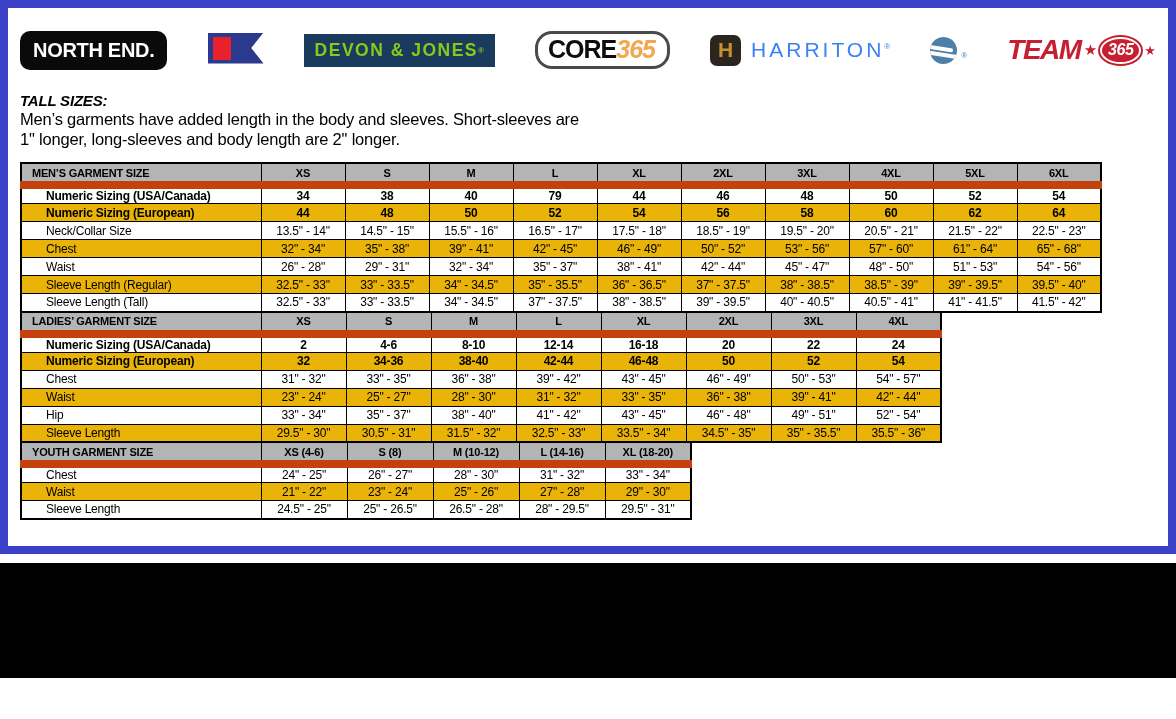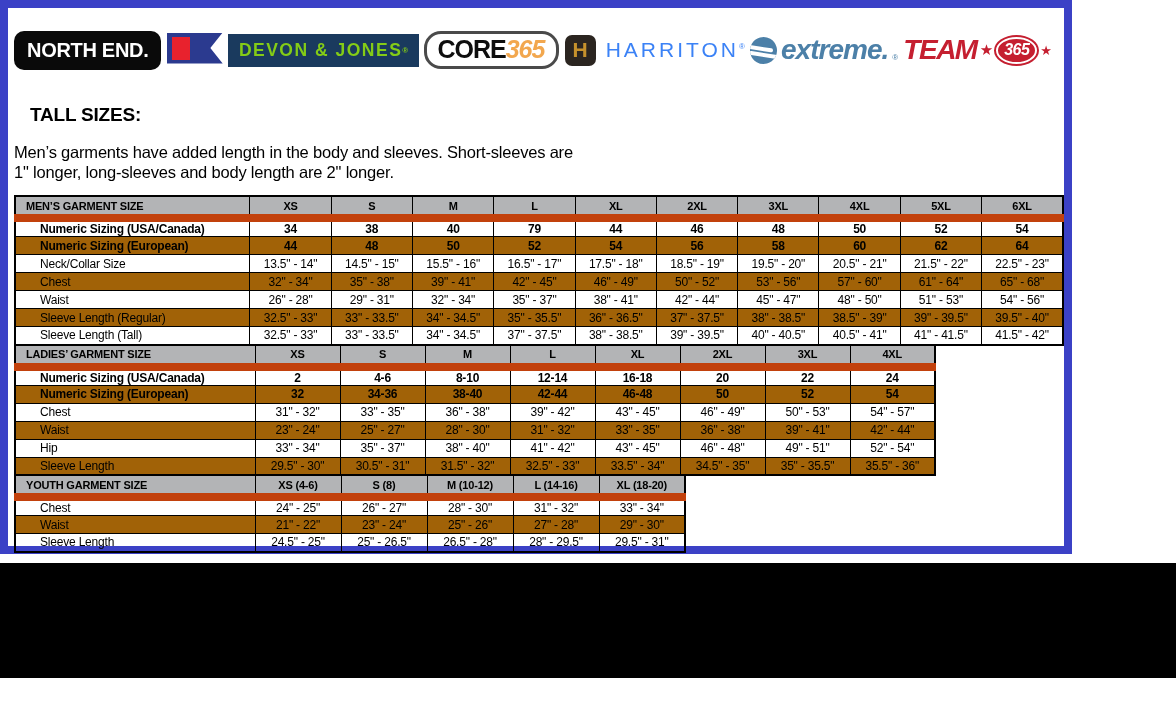--- a/index.html
+++ b/index.html
@@ -8,23 +8,24 @@
     width: 1176px; height: 719px;
     background: #ffffff;
     font-family: "Liberation Sans", sans-serif;
     position: relative;
     overflow: hidden;
   }
 
   
   .doc-frame {
     position: absolute; left: 0; top: 0;
-    width: 1072px; height: 554px;
+    width: 1176px; height: 554px;
     border: 8px solid #3B41C6;
     background: #ffffff;
+    padding-left: 6px;
   }
 
   
   .brands {
     height: 80px;
     display: flex;
     align-items: center;
     padding: 4px 12px 0 6px;
     justify-content: space-between;
   }
@@ -105,21 +106,21 @@
     border: 2px solid #fff; outline: 2px solid #C51F30;
     border-radius: 50%;
     padding: 2px 6px 3px;
     font-weight: 900; font-style: italic; font-size: 16px;
     letter-spacing: -0.5px;
   }
   .team-star-sm { font-size: 13px; font-style: normal; }
 
   
   .intro { margin: 4px 0 0 6px; color: #000; letter-spacing: -0.2px; }
-  .intro-heading { font-weight: bold; font-size: 19px; margin: 16px; }
+  .intro-heading { font-weight: bold; font-size: 15px; margin: 0; font-style: italic; }
   .intro-line { font-size: 16.5px; line-height: 20px; margin: 0; }
 
   
   .tables { margin: 13px 0 0 6px; }
   table.size-table {
     border-collapse: collapse;
     table-layout: fixed;
     border: 2px solid #000;
     font-size: 12px;
     letter-spacing: -0.2px;
@@ -136,21 +137,21 @@
   }
   .size-table thead th {
     background: #B3B4B6;
     border-bottom: 8px solid #c2410c;
     height: 22px;
     font-weight: bold;
     font-size: 11px;
   }
   .size-table th.sec-title { text-align: left; padding-left: 10px; }
   .size-table td.row-label { text-align: left; padding-left: 24px; }
-  .size-table tr.stripe { background: #a16207; }
+  .size-table tr.stripe { background: #eab308; }
   .size-table tr.bold-row td { font-weight: bold; }
 
   
   .black-bar {
     position: absolute; left: 0; top: 563px;
     width: 1176px; height: 115px;
     background: #000;
   }
 </style>
 </head>
@@ -179,21 +180,20 @@
       <span class="core-num">365</span>
     </div>
 
     <div class="brand harriton">
       <span class="harriton-box">H</span>
       <span class="harriton-text"><span>HARRITON</span><sup>®</sup></span>
     </div>
 
     <div class="brand extreme">
       <span class="extreme-icon"></span>
-      <span class="extreme-text">extreme.</span>
       <sup>®</sup>
     </div>
 
     <div class="brand team365">
       <span class="team-word">TEAM</span>
       <span class="team-star">★</span>
       <span class="team-badge">365</span>
       <span class="team-star-sm">★</span>
     </div>
   </div>

